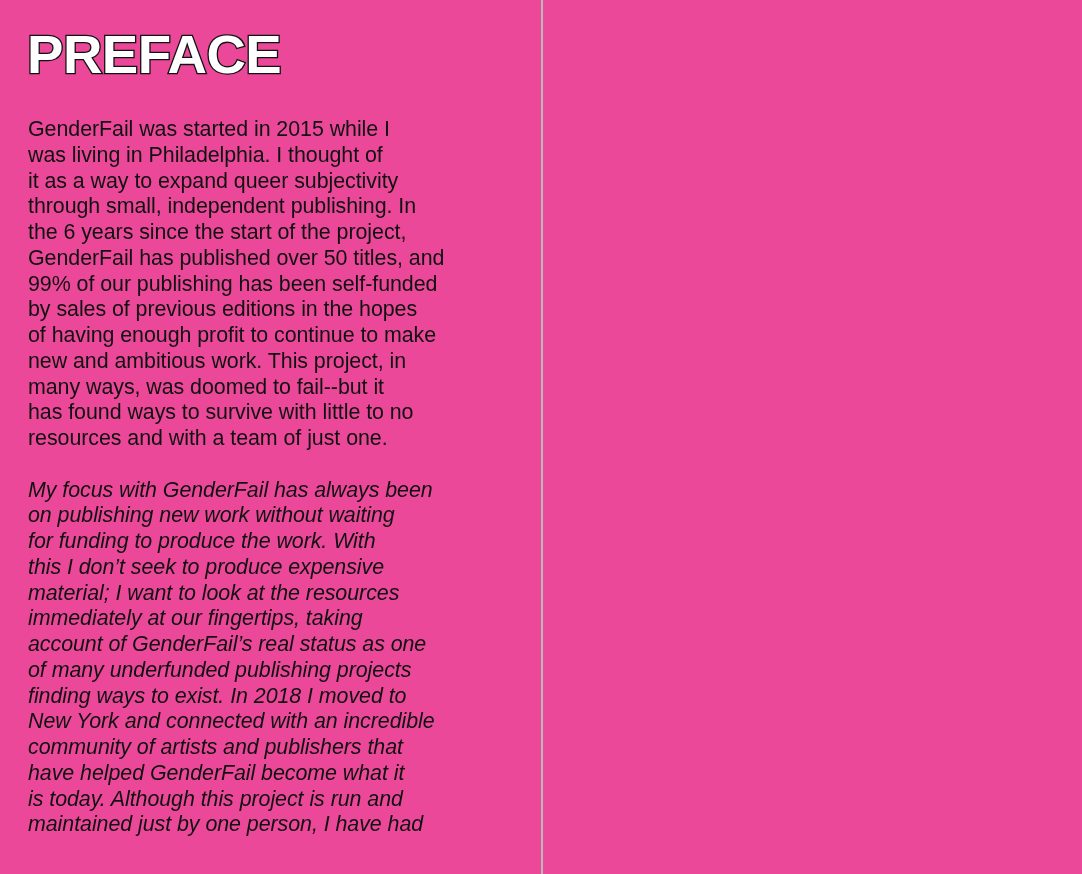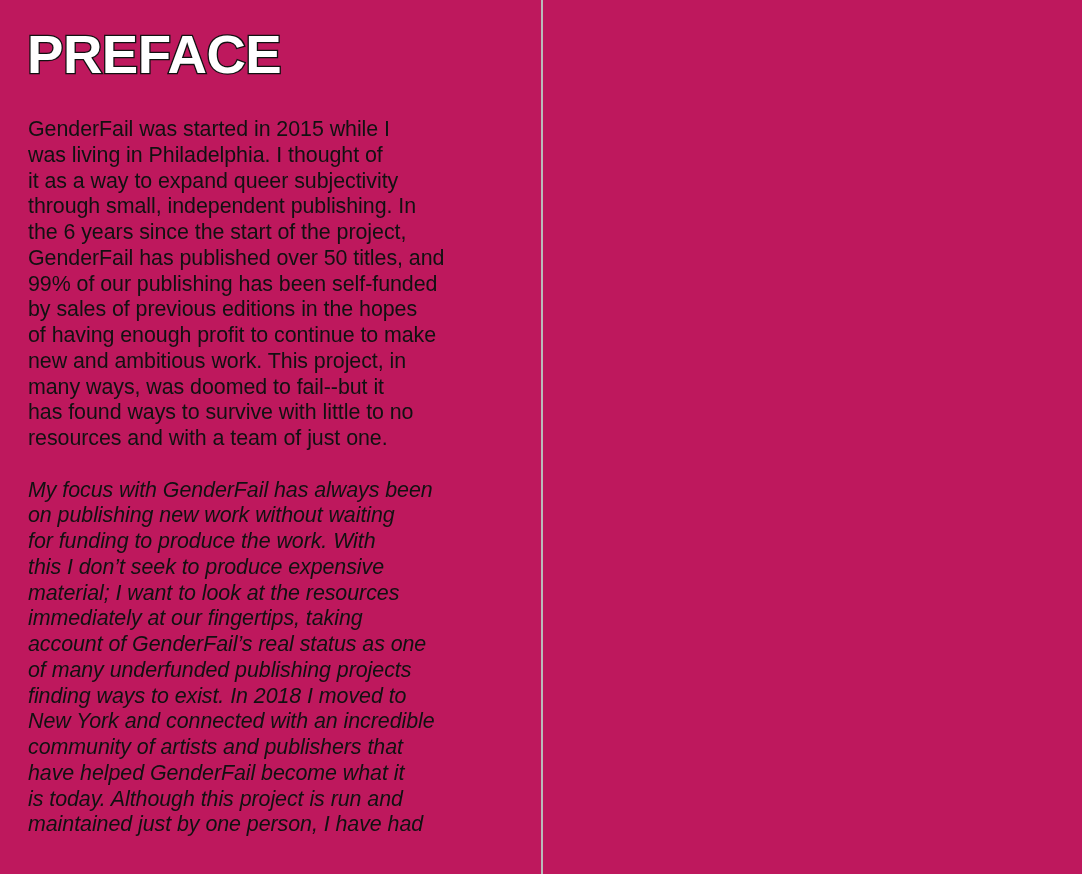--- a/index.html
+++ b/index.html
@@ -14,21 +14,21 @@
     overflow: hidden;
     font-family: "Liberation Sans", "DejaVu Sans", sans-serif;
     color: #0d0d0d;
     -webkit-font-smoothing: antialiased;
   }
 
   .page {
     position: relative;
     width: 1082px;
     height: 874px;
-    background: #be185d;
+    background: #ec4899;
     box-sizing: border-box;
   }
 
   
   .column-divider {
     position: absolute;
     left: 541px;
     top: 0;
     width: 2px;
     height: 874px;

